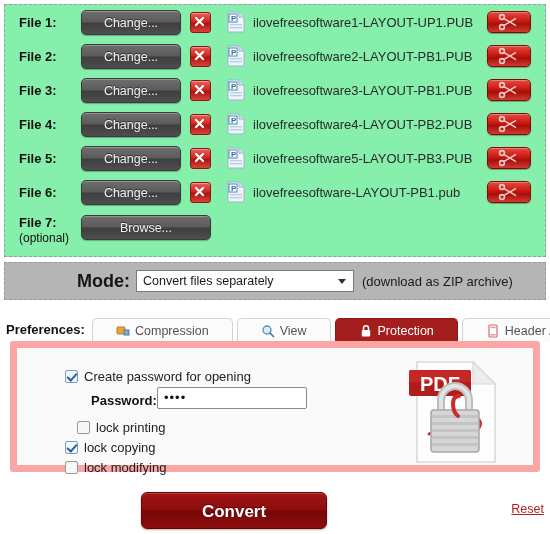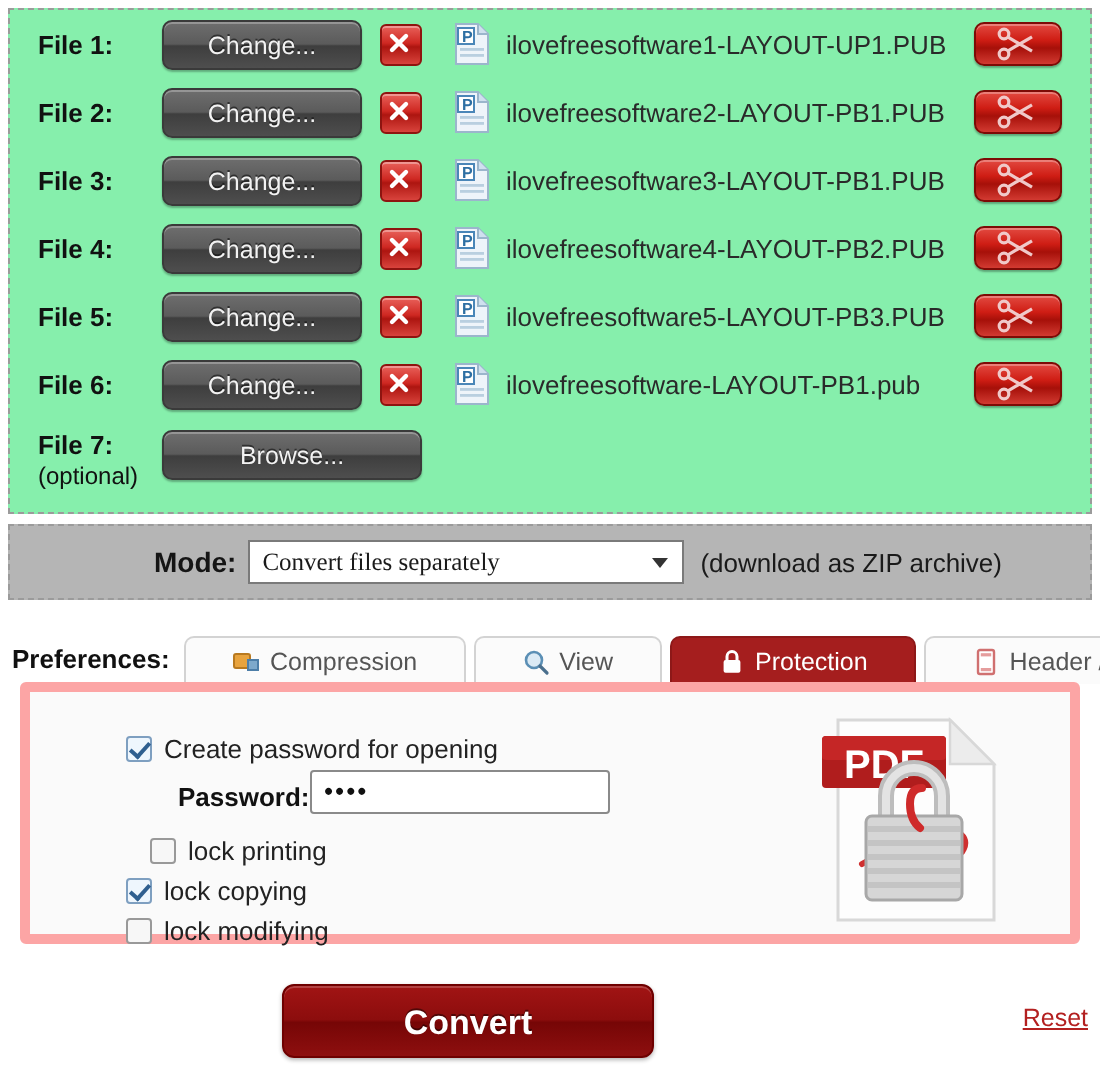--- a/index.html
+++ b/index.html
@@ -119,32 +119,32 @@
     width: 542px;
     height: 38px;
     border: 1px dashed #9b9b9b;
     background: #b5b5b5;
     box-sizing: border-box;
     display: flex;
     align-items: center;
   }
   #mode-label {
     font-weight: bold;
-    font-size: 14px;
+    font-size: 18px;
     color: #151515;
     margin-left: 72px;
     margin-right: 6px;
   }
   #mode-select {
     width: 218px;
     height: 22px;
     background: #ffffff;
     border: 1px solid #7a7a7a;
     font-size: 12.5px;
-    font-family: Liberation Serif, serif;
+    font-family: Liberation Sans, sans-serif;
     color: #1a1a1a;
     display: flex;
     align-items: center;
     box-sizing: border-box;
     cursor: pointer;
     position: relative;
   }
   #mode-select .sel-text { padding-left: 6px; }
   #mode-select .caret {
     position: absolute;
@@ -209,21 +209,21 @@
   }
   .tab.icon-only { padding: 0 7px; }
 
   #pref-panel {
     position: absolute;
     left: 10px;
     top: 341px;
     width: 530px;
     height: 131px;
     background: #fafafa;
-    border: 5px solid #fca5a5;
+    border: 7px solid #fca5a5;
     border-radius: 3px;
     box-sizing: border-box;
   }
   .chk-row {
     display: flex;
     align-items: center;
     font-size: 13px;
     color: #222;
     position: absolute;
   }

